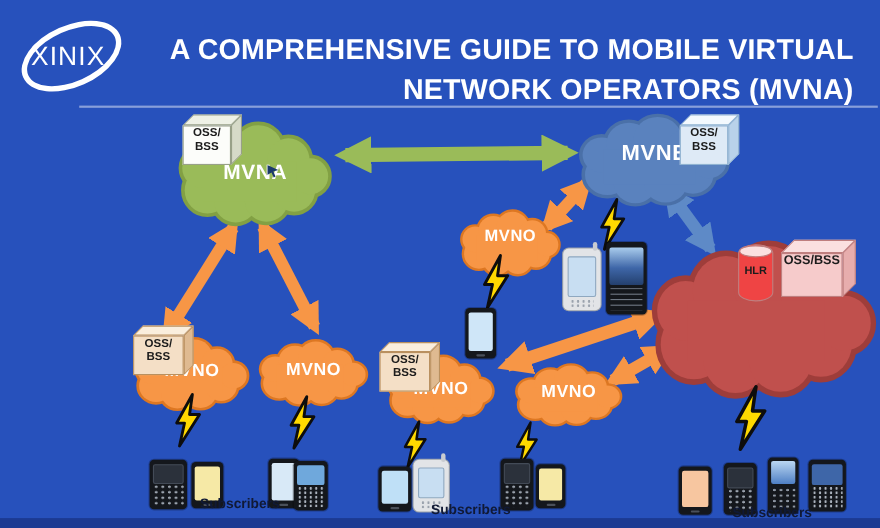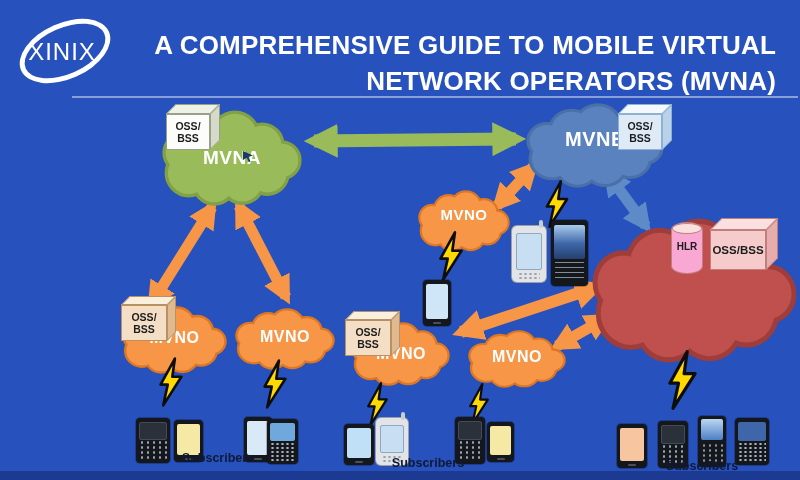--- a/index.html
+++ b/index.html
@@ -21,29 +21,29 @@
   
   .cloud{position:absolute;z-index:2;}
   .csvg{position:absolute;left:0;top:0;width:100%;height:100%;overflow:visible;}
   .cpass1{fill:var(--cf);stroke:var(--cs);stroke-width:9;}
   .cpass2{fill:var(--cf);stroke:none;}
   .clbl{position:absolute;left:0;width:100%;text-align:center;color:#fff;font-weight:bold;letter-spacing:.5px;}
   
   .cube{position:absolute;width:calc(var(--w) + var(--d));height:calc(var(--h) + var(--d));z-index:3;}
   .c-front{position:absolute;left:0;top:var(--d);width:var(--w);height:var(--h);background:var(--f);
            border:1px solid var(--bd);box-sizing:border-box;display:flex;flex-direction:column;
-           align-items:center;justify-content:center;}
+           align-items:center;justify-content:flex-start;}
   .c-top{position:absolute;left:0;top:0;width:var(--w);height:var(--d);background:var(--t);
          border:1px solid var(--bd);box-sizing:border-box;transform-origin:0 100%;transform:skewX(-45deg);}
   .c-side{position:absolute;left:var(--w);top:var(--d);width:var(--d);height:var(--h);background:var(--s);
           border:1px solid var(--bd);box-sizing:border-box;transform-origin:0 0;transform:skewY(-45deg);}
   .ctxt{font-weight:bold;color:#1c1c1c;font-size:10.5px;line-height:12px;}
   .ctxt.big{font-size:11.5px;}
   
-  .cyl{position:absolute;background:#f9a8d4;border:1.5px solid #BF7F7F;z-index:3;box-sizing:border-box;
+  .cyl{position:absolute;background:#ef4444;border:1.5px solid #BF7F7F;z-index:3;box-sizing:border-box;
        border-radius:16px 16px 16px 16px / 8px 8px 8px 8px;text-decoration:underline;}
   .cyl-lid{position:absolute;left:0;top:0;width:100%;height:11px;border-radius:50%;background:#FBE0E0;
            border:1px solid #BF7F7F;box-sizing:border-box;}
   .cyl-lbl{position:absolute;left:0;top:18px;width:100%;text-align:center;font-size:10px;font-weight:bold;color:#1c1c1c;}
   
   .bolt{position:absolute;z-index:3;}
   .bolt svg{width:100%;height:100%;overflow:visible;}
   .bolt path{fill:#FFD900;stroke:#0d0d0d;stroke-width:4;stroke-linejoin:round;}
   
   .ph{position:absolute;background:#14171C;border-radius:4px;box-shadow:0 0 0 1px rgba(0,0,0,.25);z-index:3;}

